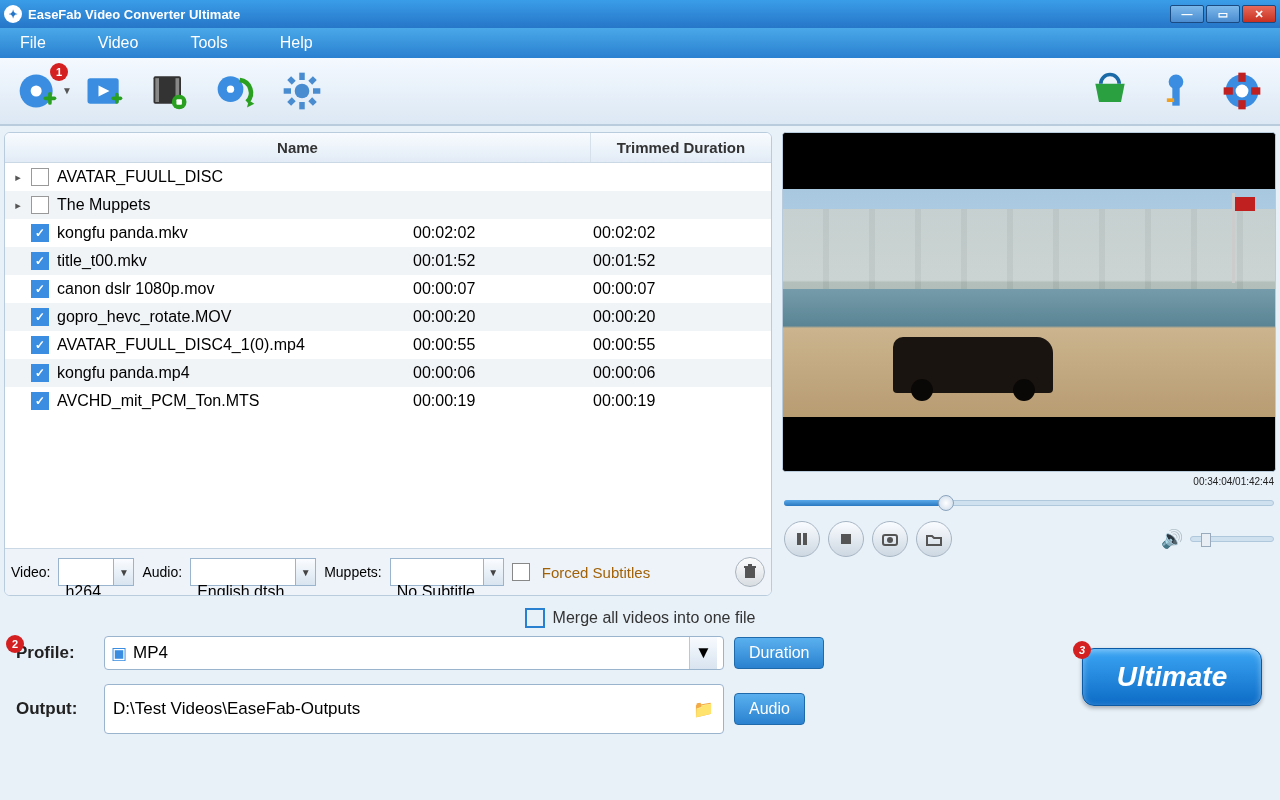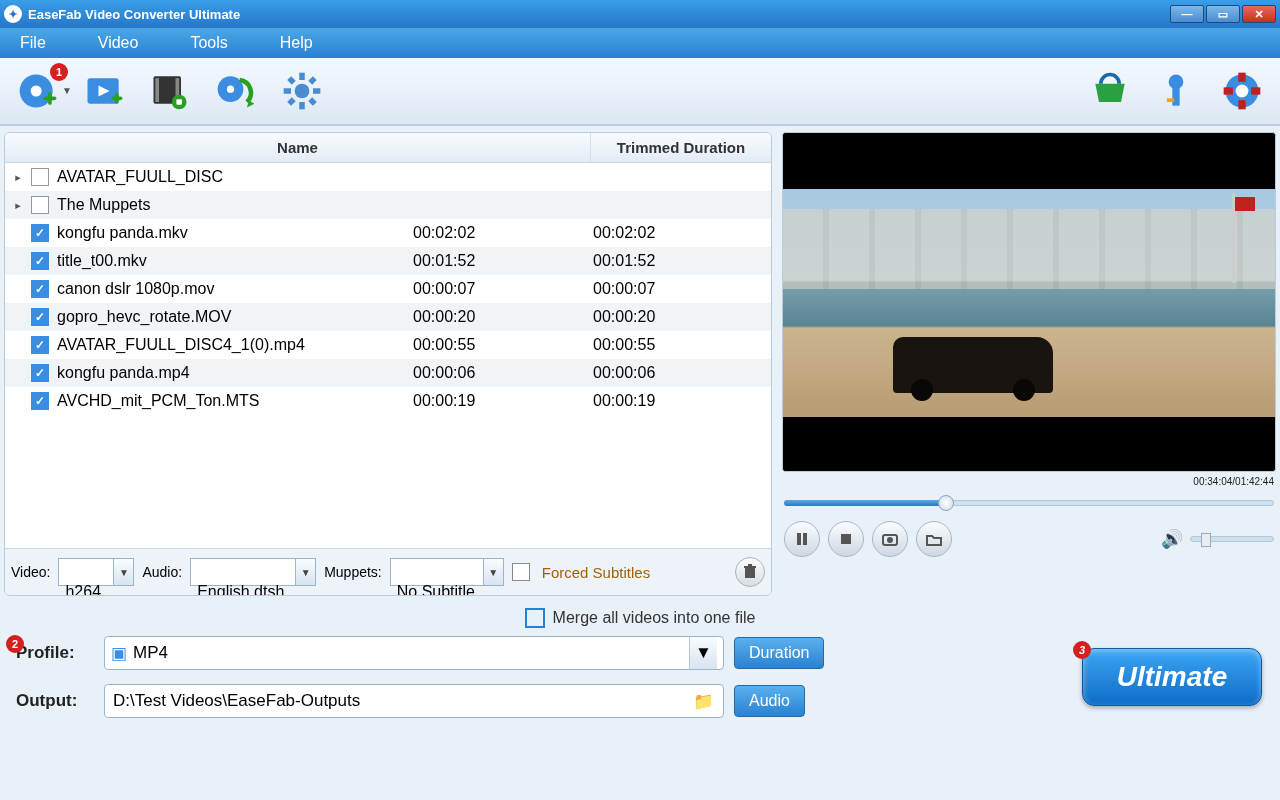--- a/index.html
+++ b/index.html
@@ -76,21 +76,21 @@
 
 .mergerow { display:flex; justify-content:center; align-items:center; padding:8px 0 6px; font-size:16px; color:#333;}
 .mergerow .mchk { width:20px; height:20px; border:2px solid #2a80d0; margin-right:8px;}
 
 
 .bottomarea { padding: 2px 16px 10px; position:relative;}
 .formrow { display:flex; align-items:center; gap:10px; margin-bottom:14px;}
 .formrow .flabel { width:78px; font-size:17px; font-weight:600; color:#222; position:relative;}
 .profilefield { flex:0 0 620px; height:34px; border:1px solid #9ab4ce; background:#fff; display:flex; align-items:center; padding:0 6px; font-size:17px; border-radius:4px;}
 .profilefield .pfarrow { margin-left:auto; width:28px; height:100%; border-left:1px solid #bac8d6; display:flex; align-items:center; justify-content:center; background:linear-gradient(#f8fbff,#d8e4f0);}
-.outputfield { flex:0 0 620px; height:34px; border:1px solid #9ab4ce; background:#fff; display:flex; align-items:center; padding:0 8px; font-size:17px; border-radius:4px;}
+.outputfield { flex:0 0 620px; height:50px; border:1px solid #9ab4ce; background:#fff; display:flex; align-items:center; padding:0 8px; font-size:17px; border-radius:4px;}
 .outputfield .foldericon { margin-left:auto; color:#d8a030;}
 .bluebtn { height:32px; padding:0 14px; border-radius:4px; background:linear-gradient(#5ab0ee,#2a82d0); border:1px solid #1f6aab; color:#fff; font-size:16px; display:flex; align-items:center; cursor:pointer;}
 .convertbtn { position:absolute; right:18px; top:14px; width:180px; height:58px; border-radius:12px; background:linear-gradient(#3ca6f4,#0d6cc6); border:1px solid #0a5aa6; color:#fff; font-size:28px; font-weight:bold; font-style:italic; display:flex; align-items:center; justify-content:center; box-shadow: inset 0 2px 6px rgba(255,255,255,.4), 0 2px 4px rgba(0,0,0,.3);}
 .numbadge { position:absolute; top:-8px; left:-10px; width:18px; height:18px; background:#d42020; border-radius:50%; color:#fff; font-size:11px; display:flex; align-items:center; justify-content:center; font-weight:bold;}
 </style>
 </head>
 <body>
 
 <div class="titlebar">
   <span class="appicon">✦</span>

